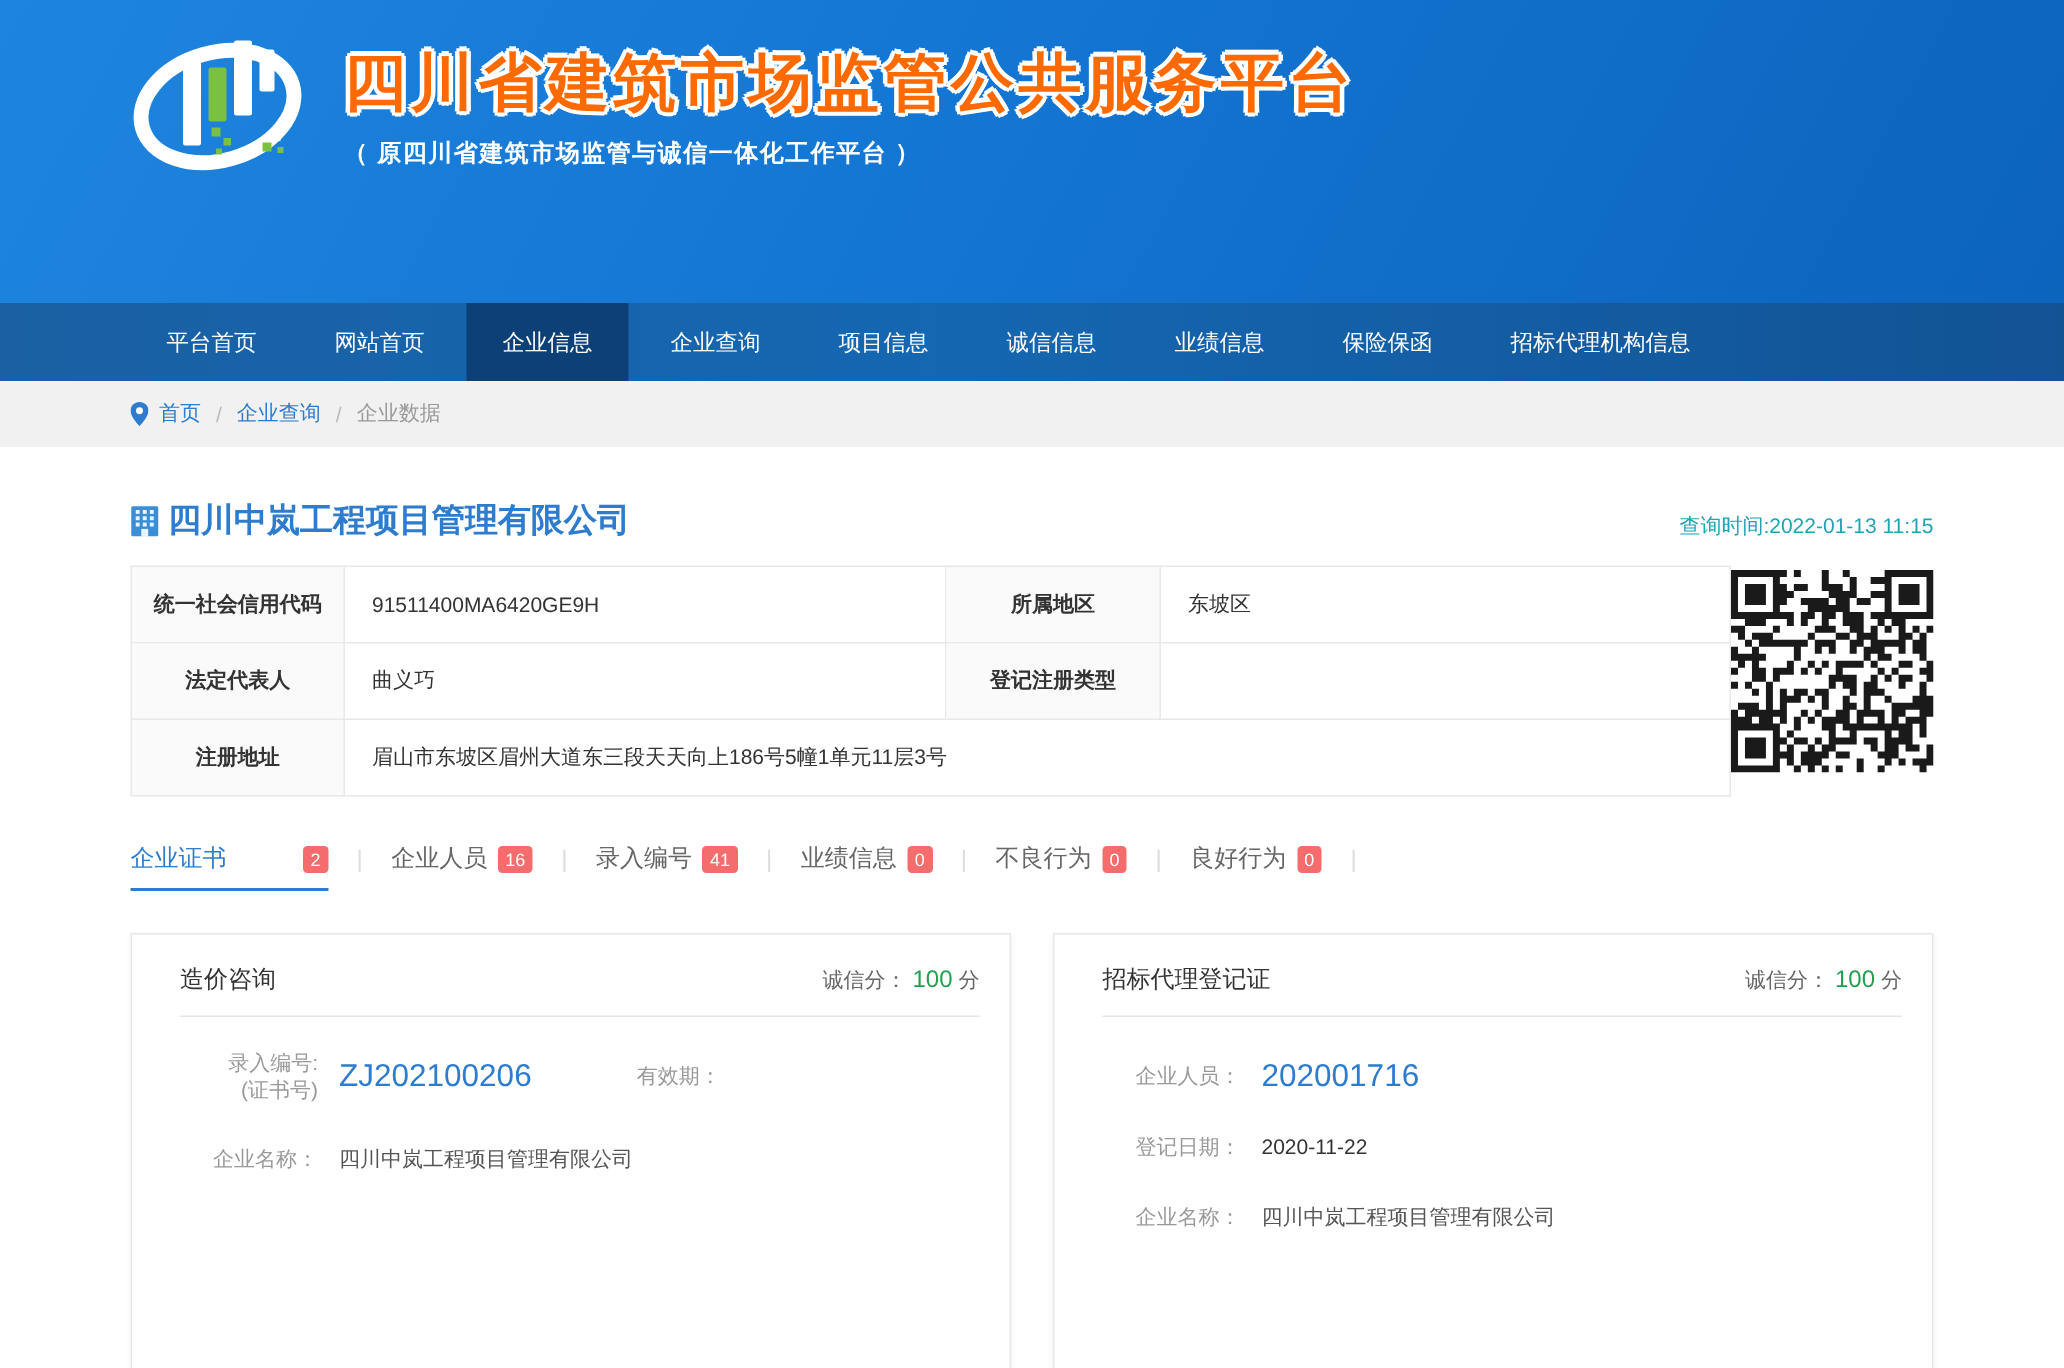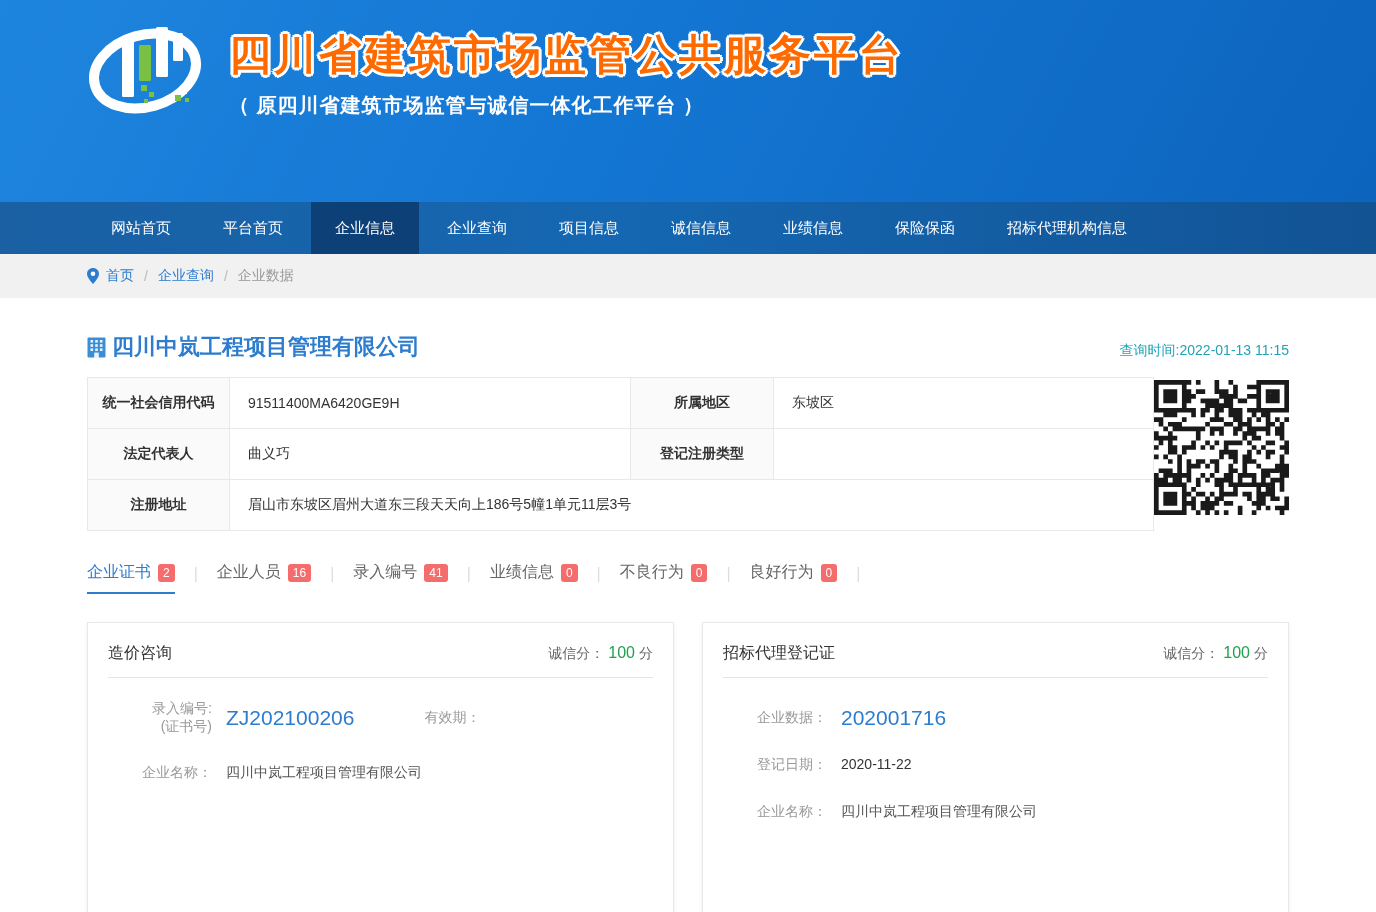--- a/index.html
+++ b/index.html
@@ -18,21 +18,21 @@
     overflow:hidden;
   }
   .header-inner { display:flex; align-items:flex-start; padding-top:13px; }
   .logo { flex:0 0 auto; margin-left:-2px; }
   .titles { margin-left:24px; padding-top:14px; }
   .site-title {
     font-size:42px; font-weight:900; letter-spacing:3px; color:#ff6a00;
     text-shadow:-2px -2px 0 #fff, 2px -2px 0 #fff, -2px 2px 0 #fff, 2px 2px 0 #fff,
                  3px 0 0 #fff, -3px 0 0 #fff, 0 3px 0 #fff, 0 -3px 0 #fff;
   }
-  .site-subtitle { margin-top:9px; font-size:20px; font-weight:bold; color:#fff; letter-spacing:1px; }
+  .site-subtitle { margin-top:9px; font-size:16px; font-weight:bold; color:#fff; letter-spacing:1px; }
 
   
   .main-nav { height:52px; background:linear-gradient(90deg,#1a60a3,#1567b2 45%,#125394); }
   .main-nav .wrap { display:flex; height:52px; }
   .nav-item {
     display:flex; align-items:center; height:52px; padding:0 24px;
     color:#fff; font-size:15px; text-decoration:none; cursor:pointer; margin-right:4px;
     white-space:nowrap;
   }
   .nav-item.active { background:#0e4078; }
@@ -66,38 +66,38 @@
   .cell.lab { background:#fafafa; font-weight:bold; color:#333; justify-content:center; text-align:center; }
   .cell.val { padding:0 18px; color:#333; }
   .cell.span3 { grid-column:2 / 5; }
   .qr-box { width:155px; display:flex; justify-content:flex-end; }
   .qr-code { margin-top:3px; }
 
   
   .tabs-row { display:flex; align-items:center; margin-top:31px; font-size:16px; }
   .tab { display:flex; align-items:center; cursor:pointer; padding-bottom:9px; border-bottom:2px solid transparent; }
   .tab .tab-label { color:#666; text-decoration:none; }
-  .tab.active { border-bottom-color:#2d7ccd; }
+  .tab.active { border-bottom-color:#2d7ccd;gap:44px; }
   .tab.active .tab-label { color:#2d7ccd; }
   .tab-badge {
     background:#f56c6c; color:#fff; font-size:12px; line-height:1;
     padding:3px 5px; border-radius:3px; margin-left:7px; font-style:normal;
   }
   .tab-sep { color:#ddd; margin:0 19px; padding-bottom:9px; }
 
   
   .cards { display:flex; justify-content:space-between; margin-top:28px; }
   .card {
     width:587px; height:316px; background:#fff;
     border:1px solid #e8e8e8; box-shadow:0 2px 4px rgba(0,0,0,.07);
     padding:20px;
   }
   .card-head {
     display:flex; justify-content:space-between; align-items:baseline;
-    padding-bottom:13px; border-bottom:1px solid #e5e5e5;
+    padding-bottom:13px; border-bottom:1px solid #e5e5e5;margin-left:12px;
   }
   .card-title { font-size:16px; color:#333; }
   .score { font-size:14px; color:#666; }
   .score-value { color:#1fa14e; font-size:16px; margin:0 4px; }
   .card-row { display:flex; margin-top:28px; line-height:19px; }
   .card-row.first { margin-top:30px; }
   .field-label { width:104px; text-align:right; color:#999; flex:0 0 auto; margin-right:14px; }
   .field-label.twoline { line-height:18px; margin-top:-9px; }
   .field-value { color:#555; }
   .field-value.dark { color:#333; }
@@ -129,22 +129,22 @@
     </div>
     <div class="titles">
       <h1 class="site-title">四川省建筑市场监管公共服务平台</h1>
       <p class="site-subtitle">（ 原四川省建筑市场监管与诚信一体化工作平台 ）</p>
     </div>
   </div>
 </header>
 
 <nav class="main-nav">
   <div class="wrap">
+    <a class="nav-item">平台首页</a>
     <a class="nav-item">网站首页</a>
-    <a class="nav-item">平台首页</a>
     <a class="nav-item active">企业信息</a>
     <a class="nav-item">企业查询</a>
     <a class="nav-item">项目信息</a>
     <a class="nav-item">诚信信息</a>
     <a class="nav-item">业绩信息</a>
     <a class="nav-item">保险保函</a>
     <a class="nav-item">招标代理机构信息</a>
   </div>
 </nav>
 
@@ -271,21 +271,21 @@
     </section>
 
     <section class="card">
       <div class="card-head">
         <span class="card-title">招标代理登记证</span>
         <span class="score">
           <span>诚信分：</span><span class="score-value">100</span><span>分</span>
         </span>
       </div>
       <div class="card-row first">
-        <span class="field-label">企业数据：</span>
+        <span class="field-label">企业人员：</span>
         <a class="cert-link">202001716</a>
       </div>
       <div class="card-row">
         <span class="field-label">登记日期：</span>
         <span class="field-value dark">2020-11-22</span>
       </div>
       <div class="card-row">
         <span class="field-label">企业名称：</span>
         <span class="field-value">四川中岚工程项目管理有限公司</span>
       </div>

